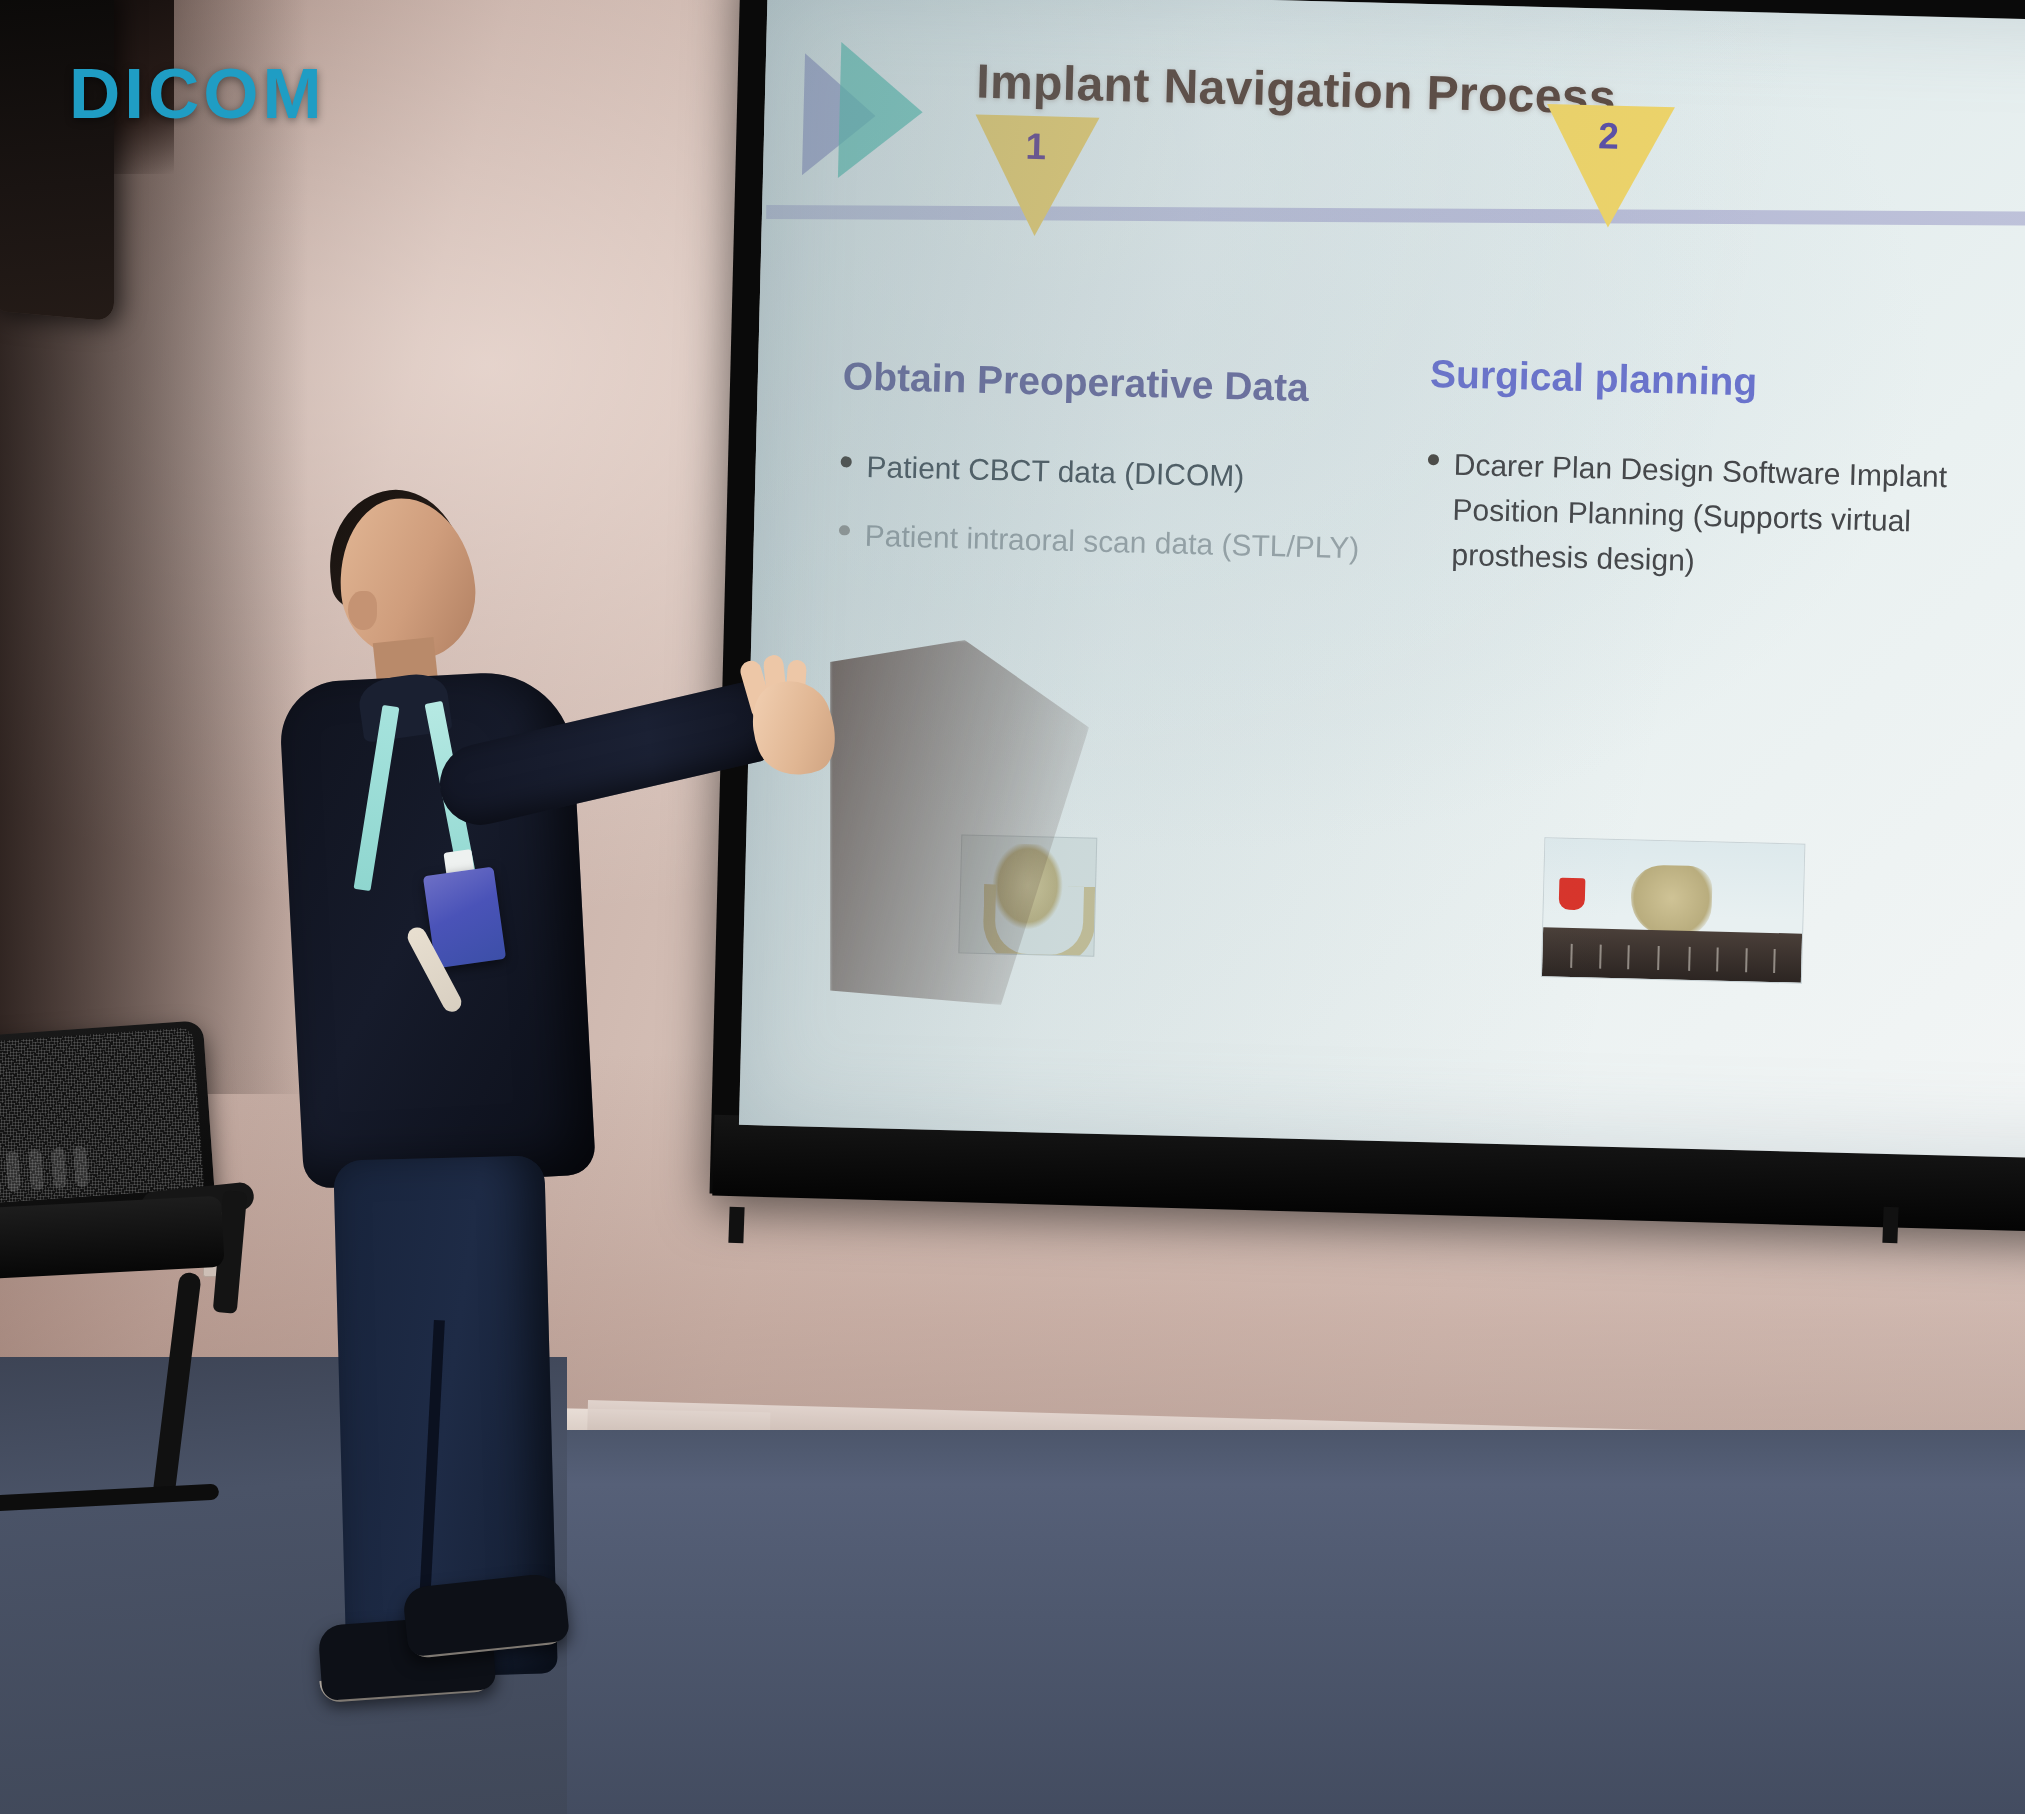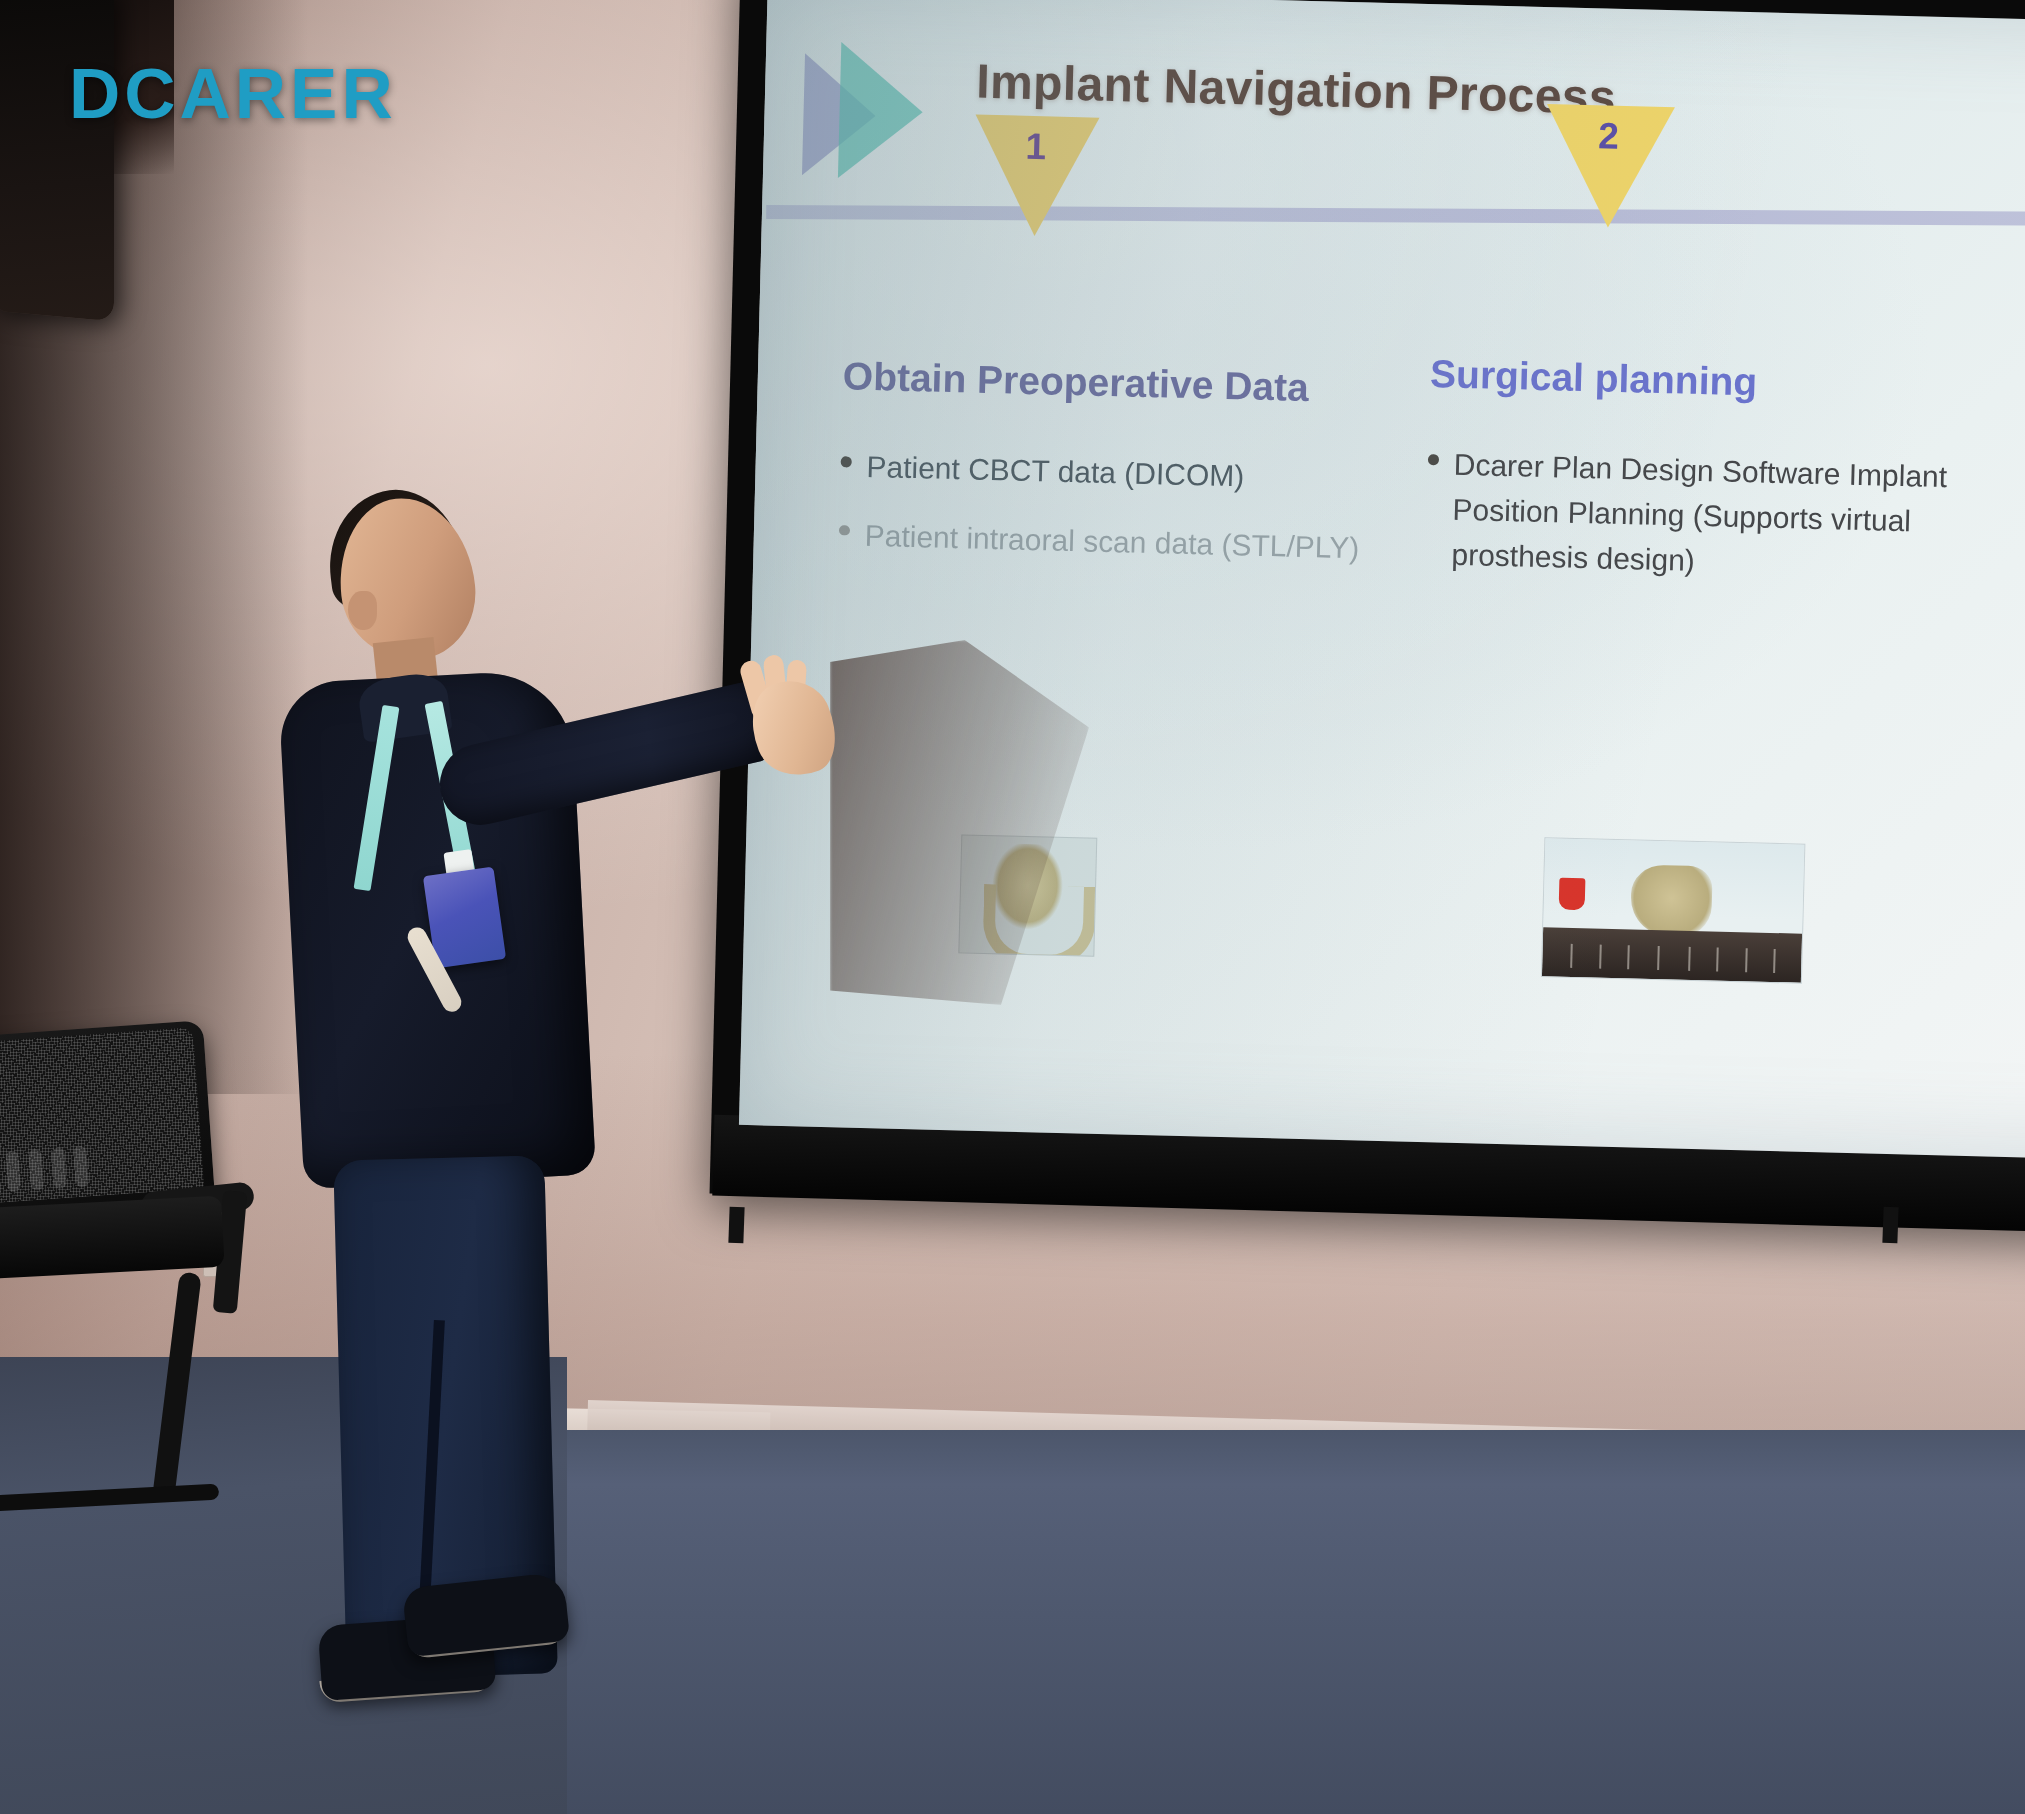--- a/index.html
+++ b/index.html
@@ -312,16 +312,16 @@
     <div class="hand"></div>
     <div class="legs"></div>
     <div class="leg-split"></div>
     <div class="sole a"></div>
     <div class="shoe a"></div>
     <div class="sole b"></div>
     <div class="shoe b"></div>
   </div>
 
   <div style="position:absolute;left:69px;top:53px;font-size:71px;font-weight:bold;letter-spacing:4px;
-              color:#1f9dc4;text-shadow:0 2.4px 9px rgba(0,0,0,.45);font-family:'Liberation Sans',sans-serif;">DCARER</div>
+              color:#1f9dc4;text-shadow:0 2.4px 9px rgba(0,0,0,.45);font-family:'Liberation Sans',sans-serif;">DICOM</div>
 
 </div>
 
 
 </body></html>

